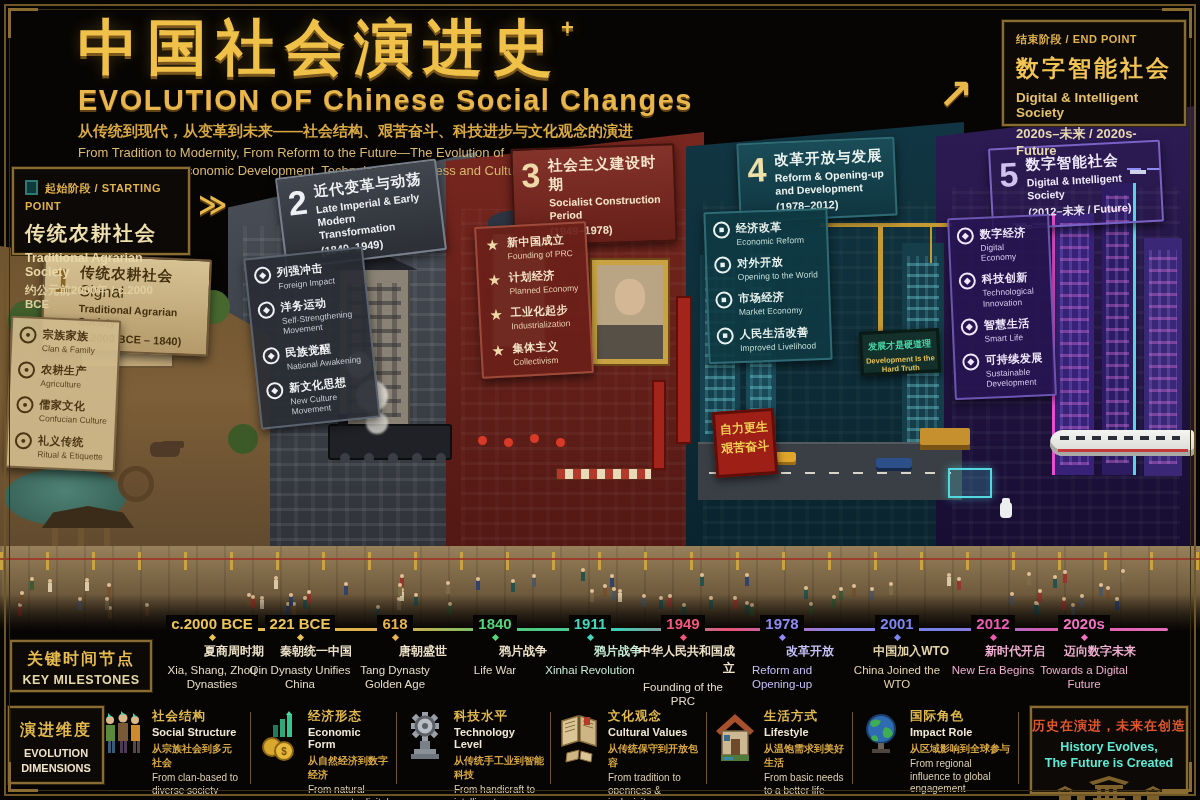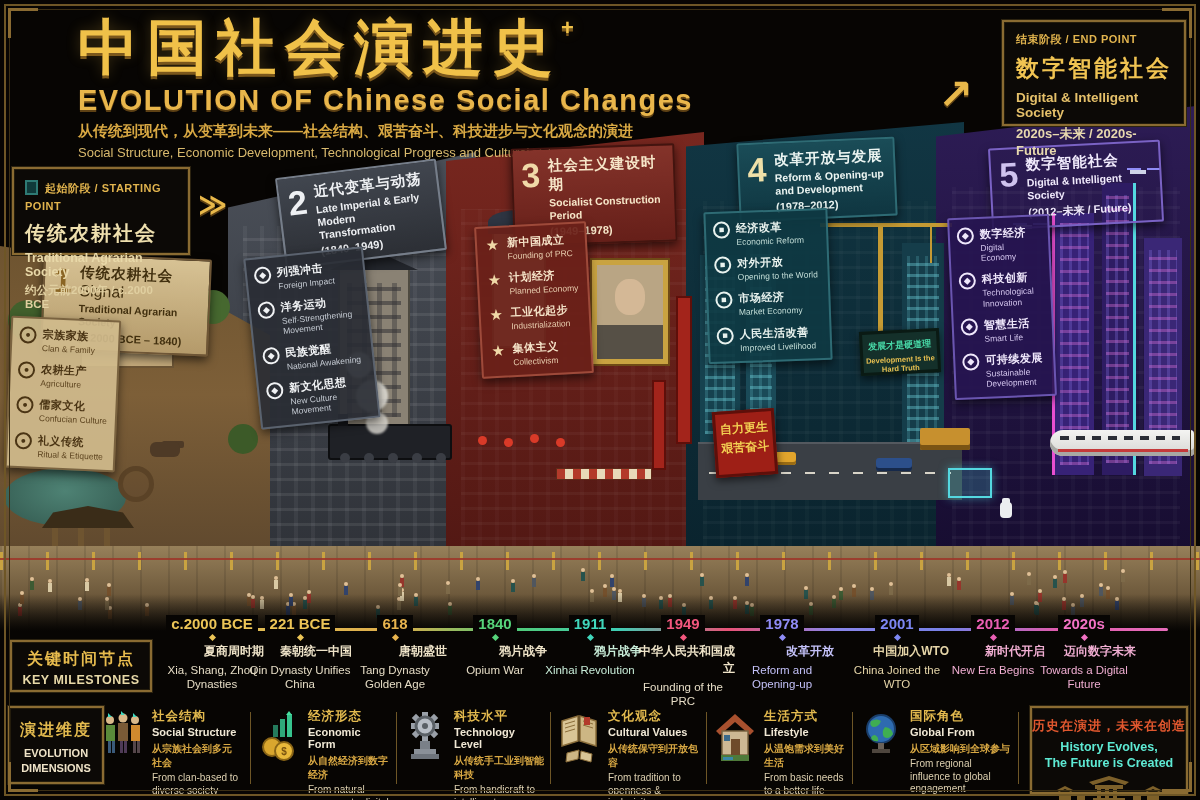--- a/index.html
+++ b/index.html
@@ -316,20 +316,21 @@
   <div class="frame"></div>
   <div class="corner c-tl"></div>
   <div class="corner c-tr"></div>
   <div class="corner c-bl"></div>
   <div class="corner c-br"></div>
 
   <div class="title-zh"><span>中国社会演进史</span><span class="title-plus">+</span></div>
   <div class="title-en">EVOLUTION OF Chinese Social Changes</div>
   <div class="sub-zh">从传统到现代，从变革到未来——社会结构、艰苦奋斗、科技进步与文化观念的演进</div>
   <div class="sub-en">
+    <div>From Tradition to Modernity, From Reform to the Future—The Evolution of</div>
     <div>Social Structure, Economic Development, Technological Progress and Cultural Values</div>
   </div>
 
   <div class="gbox" style="left:1002px;top:20px;width:184px;height:106px;padding:10px 12px;">
     <div class="ep-label">结束阶段 / END POINT</div>
     <div class="ep-zh">数字智能社会</div>
     <div class="ep-en">Digital &amp; Intelligent Society</div>
     <div class="ep-time">2020s–未来 / 2020s-Future</div>
   </div>
   <div class="arrow" style="left:938px;top:70px;font-size:42px;">↗</div>
@@ -545,21 +546,21 @@
     <div class="ms-year" style="color: rgb(236, 197, 87);">221 BCE</div><div class="ms-dot" style="background: rgb(236, 197, 87);"></div>
     <div class="ms-zh">秦朝统一中国</div>
     <div class="ms-en">Qin Dynasty Unifies China</div></div>
   <div class="ms" id="ms2" style="left:343px;">
     <div class="ms-year" style="color: rgb(232, 180, 78);">618</div><div class="ms-dot" style="background: rgb(232, 180, 78);"></div>
     <div class="ms-zh">唐朝盛世</div>
     <div class="ms-en">Tang Dynasty Golden Age</div></div>
   <div class="ms" id="ms3" style="left:443px;">
     <div class="ms-year" style="color: rgb(86, 212, 122);">1840</div><div class="ms-dot" style="background: rgb(86, 212, 122);"></div>
     <div class="ms-zh">鸦片战争</div>
-    <div class="ms-en">Opium War</div></div>
+    <div class="ms-en">Life War</div></div>
   <div class="ms" id="ms4" style="left:538px;">
     <div class="ms-year" style="color: rgb(65, 216, 189);">1911</div><div class="ms-dot" style="background: rgb(65, 216, 189);"></div>
     <div class="ms-zh" style="color: rgb(200, 236, 216);">鸦片战争</div>
     <div class="ms-en" style="color: rgb(200, 236, 216);">Xinhai Revolution</div></div>
   <div class="ms" id="ms5" style="left:631px;">
     <div class="ms-year" style="color: rgb(244, 87, 126);">1949</div><div class="ms-dot" style="background: rgb(244, 87, 126);"></div>
     <div class="ms-zh">中华人民共和国成立</div>
     <div class="ms-en">Founding of the PRC</div></div>
   <div class="ms" id="ms6" style="left:730px;">
     <div class="ms-year" style="color: rgb(143, 140, 246);">1978</div><div class="ms-dot" style="background: rgb(143, 140, 246);"></div>
@@ -713,21 +714,21 @@
           <circle cx="20" cy="18" r="14" fill="#2e6bb0" stroke="#1a3e6a" stroke-width="2"></circle>
           <path d="M10 10 q6 -3 10 0 q-2 6 -8 6 q-4 -2 -2 -6 Z" fill="#3fae52"></path>
           <path d="M24 16 q7 1 8 7 q-4 6 -9 3 q-3 -5 1 -10 Z" fill="#3fae52"></path>
           <path d="M14 24 q4 2 3 6 q-5 1 -7 -3 q1 -3 4 -3 Z" fill="#3fae52"></path>
           <rect x="17" y="32" width="6" height="6" fill="#6a6158"></rect>
           <rect x="11" y="38" width="18" height="4" fill="#4e463e"></rect>
         </svg>
     </div>
     <div>
         <div class="dim-zh">国际角色</div>
-      <div class="dim-en">Global From</div>
+      <div class="dim-en">Impact Role</div>
       <div class="dim-subzh">从区域影响到全球参与</div>
       <div class="dim-suben">From regional influence to global engagement</div>
       </div>
   </div>
 
   <div class="gbox ftbox">
     <div class="ft-zh">历史在演进，未来在创造</div>
     <div class="ft-en">
         <div>History Evolves,</div>
         <div>The Future is Created</div>

